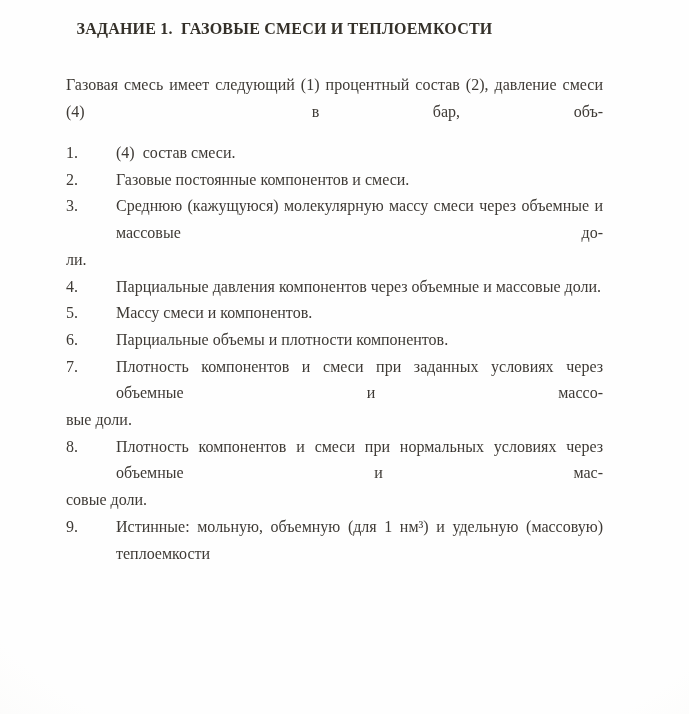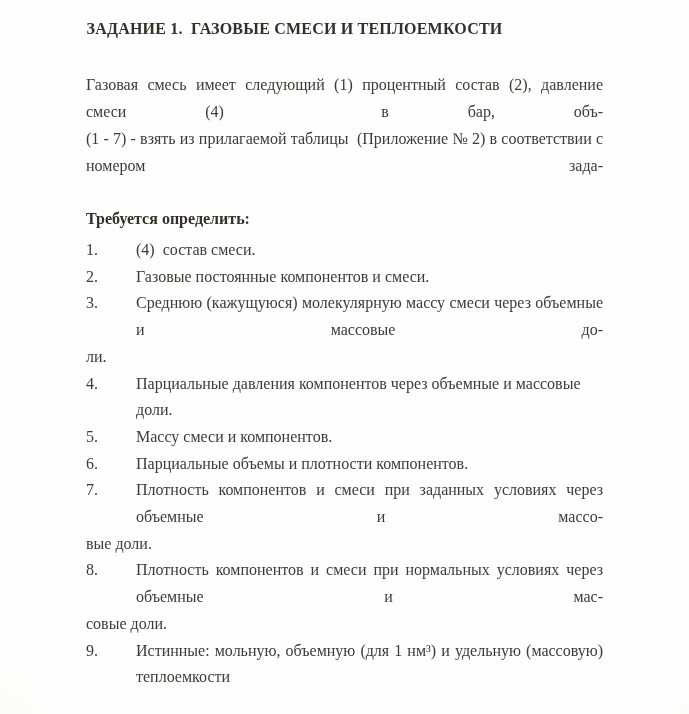--- a/index.html
+++ b/index.html
@@ -12,21 +12,21 @@
     line-height: 27px;
     color: #3e3a35;
     background:
       radial-gradient(130% 115% at 52% 45%, rgba(255,255,255,0.95) 55%, rgba(238,237,233,0.9) 100%),
       #f4f3f0;
   }
   .page {
     box-sizing: border-box;
     width: 637px;
     height: 714px;
-    padding: 12px 34px 0 86px;
+    padding: 12px 34px 0 66px;
   }
   .line, .txt, .title, .heading { white-space: pre-wrap; }
 
   .title {
     font-weight: bold;
     text-align: center;
     margin-right: 100px;
     line-height: 24px;
     padding-top: 5px;
     margin-bottom: 30px;
@@ -55,24 +55,22 @@
   }
 </style>
 </head>
 <body>
 
 <div class="page">
   <div class="title">ЗАДАНИЕ 1.  ГАЗОВЫЕ СМЕСИ И ТЕПЛОЕМКОСТИ</div>
 
   <div class="intro">
       <div class="line full">Газовая смесь имеет следующий (1) процентный состав (2), давление смеси (4)  в бар, объ-</div>
-      <div class="line full">(1 - 7) - взять из прилагаемой таблицы  (Приложение № 2) в соответствии с номером зада-</div>
     </div>
 
-  <div class="heading">Требуется определить:</div>
 
   <div class="task-list">
       <div class="item-first">
         <span class="num">1.</span>
         <span class="txt">(4)  состав смеси.</span>
       </div>
       <div class="item-first">
         <span class="num">2.</span>
         <span class="txt">Газовые постоянные компонентов и смеси.</span>
       </div>

